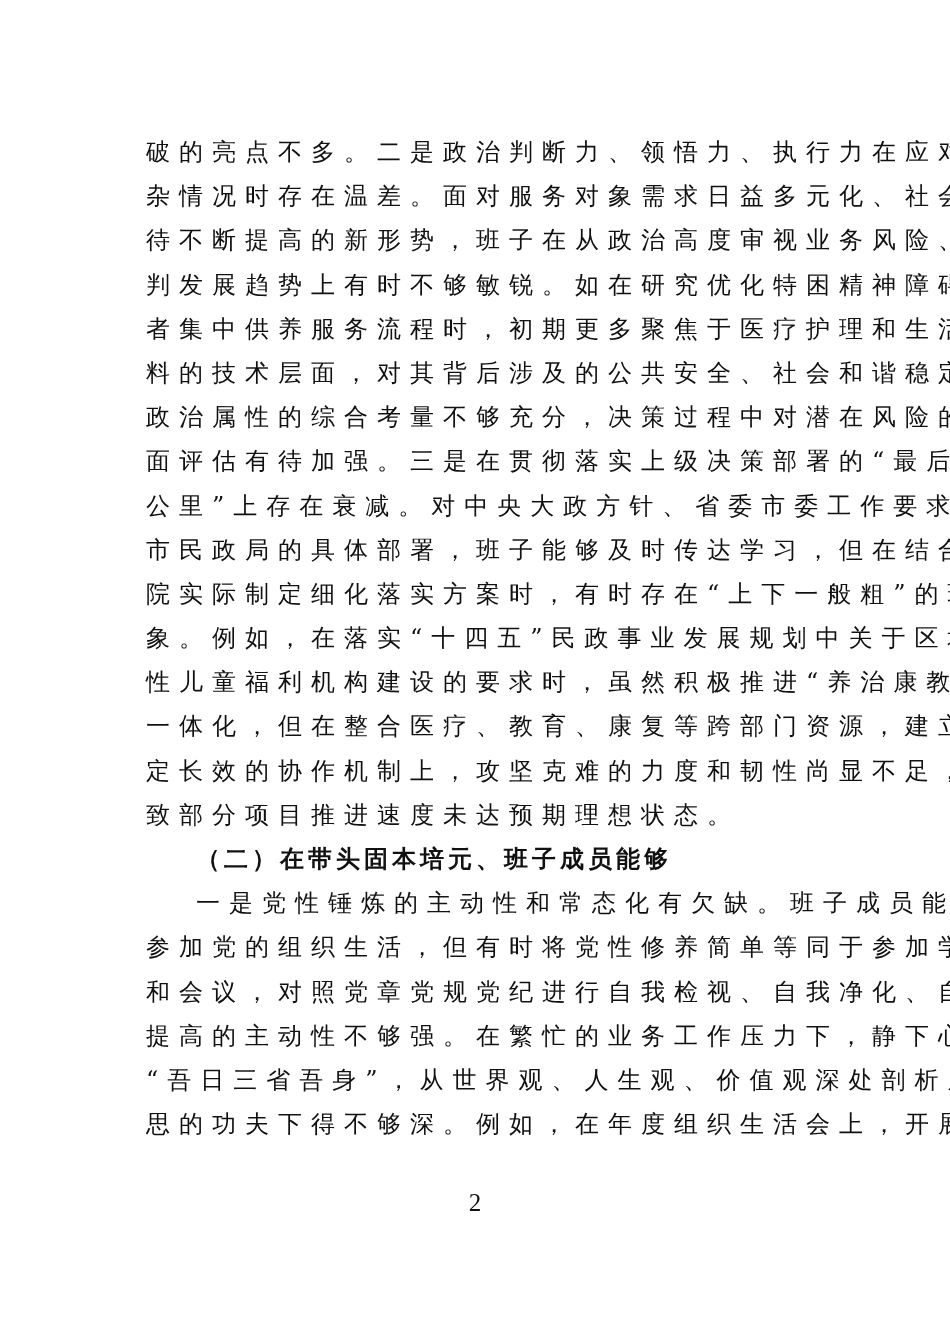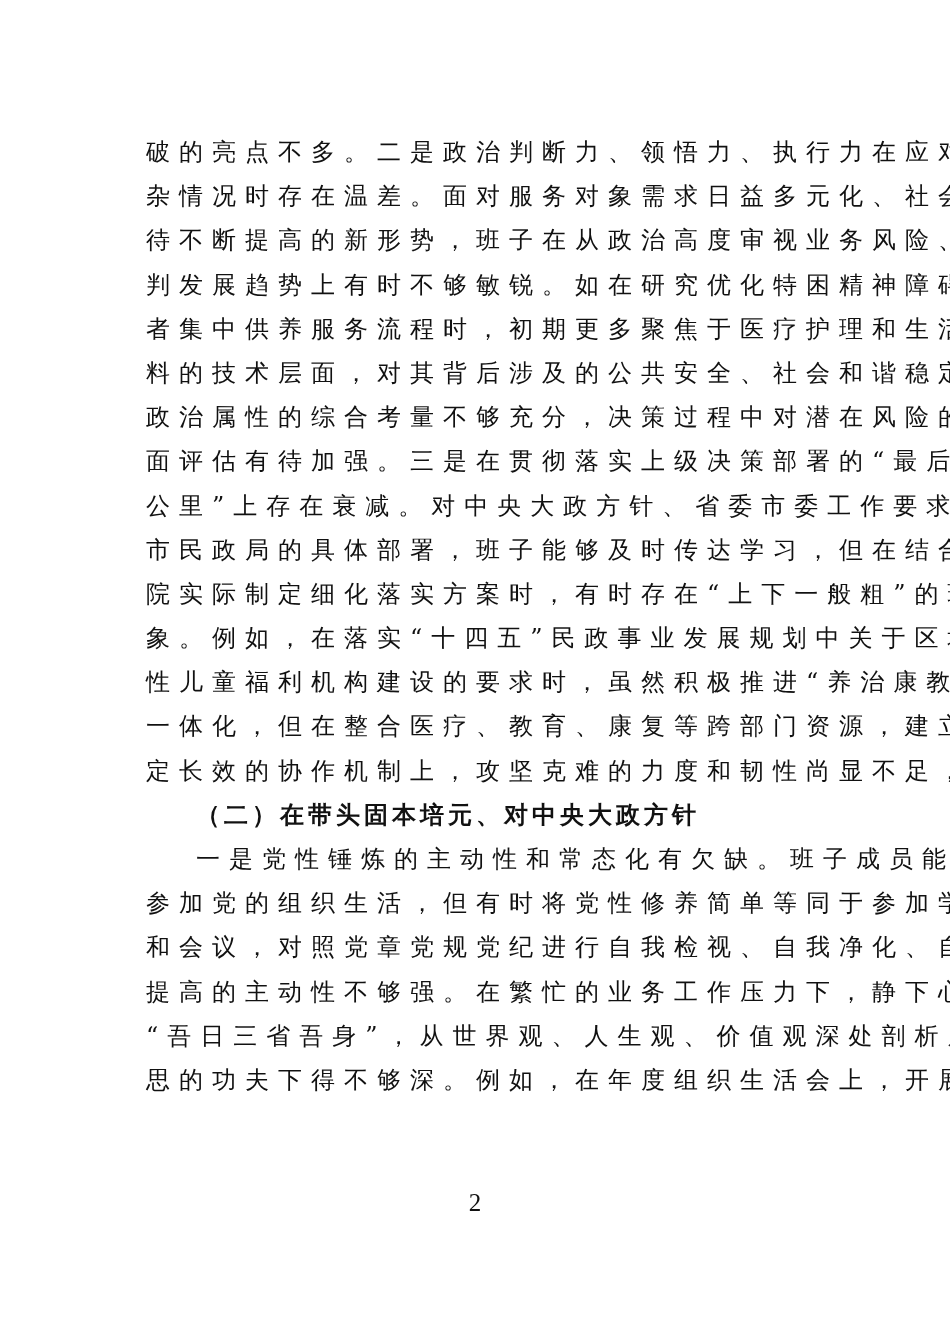--- a/index.html
+++ b/index.html
@@ -75,23 +75,24 @@
       <div class="line">料的技术层面，对其背后涉及的公共安全、社会和谐稳定等</div>
       <div class="line">政治属性的综合考量不够充分，决策过程中对潜在风险的全</div>
       <div class="line">面评估有待加强。三是在贯彻落实上级决策部署的“最后一</div>
       <div class="line">公里”上存在衰减。对中央大政方针、省委市委工作要求和</div>
       <div class="line">市民政局的具体部署，班子能够及时传达学习，但在结合本</div>
       <div class="line">院实际制定细化落实方案时，有时存在“上下一般粗”的现</div>
       <div class="line">象。例如，在落实“十四五”民政事业发展规划中关于区域</div>
       <div class="line">性儿童福利机构建设的要求时，虽然积极推进“养治康教”</div>
       <div class="line">一体化，但在整合医疗、教育、康复等跨部门资源，建立稳</div>
       <div class="line">定长效的协作机制上，攻坚克难的力度和韧性尚显不足，导</div>
+      <div class="line">致部分项目推进速度未达预期理想状态。</div>
     </div>
 
-    <div class="heading">（二）在带头固本培元、对中央大政方针</div>
+    <div class="heading">（二）在带头固本培元、班子成员能够</div>
 
     <div>
       <div class="line indent">一是党性锤炼的主动性和常态化有欠缺。班子成员能够</div>
       <div class="line">参加党的组织生活，但有时将党性修养简单等同于参加学习</div>
       <div class="line">和会议，对照党章党规党纪进行自我检视、自我净化、自我</div>
       <div class="line">提高的主动性不够强。在繁忙的业务工作压力下，静下心来</div>
       <div class="line">“吾日三省吾身”，从世界观、人生观、价值观深处剖析反</div>
       <div class="line">思的功夫下得不够深。例如，在年度组织生活会上，开展自</div>
     </div>
   </div>

